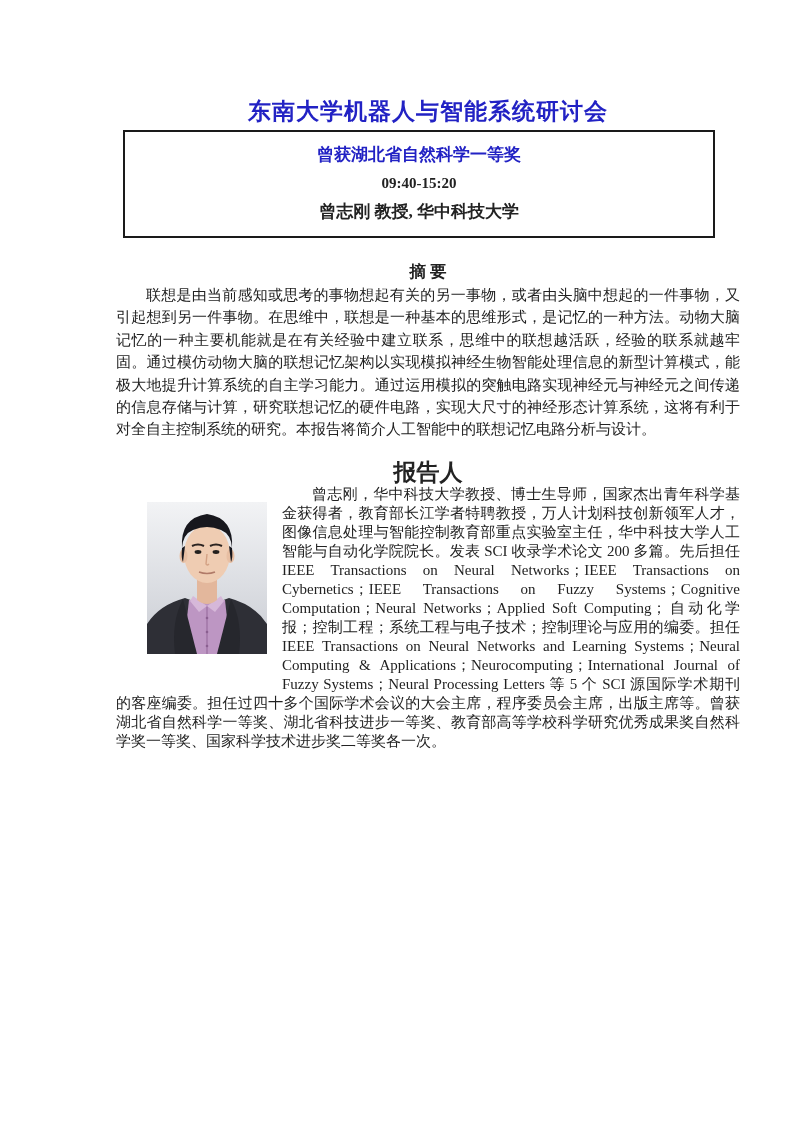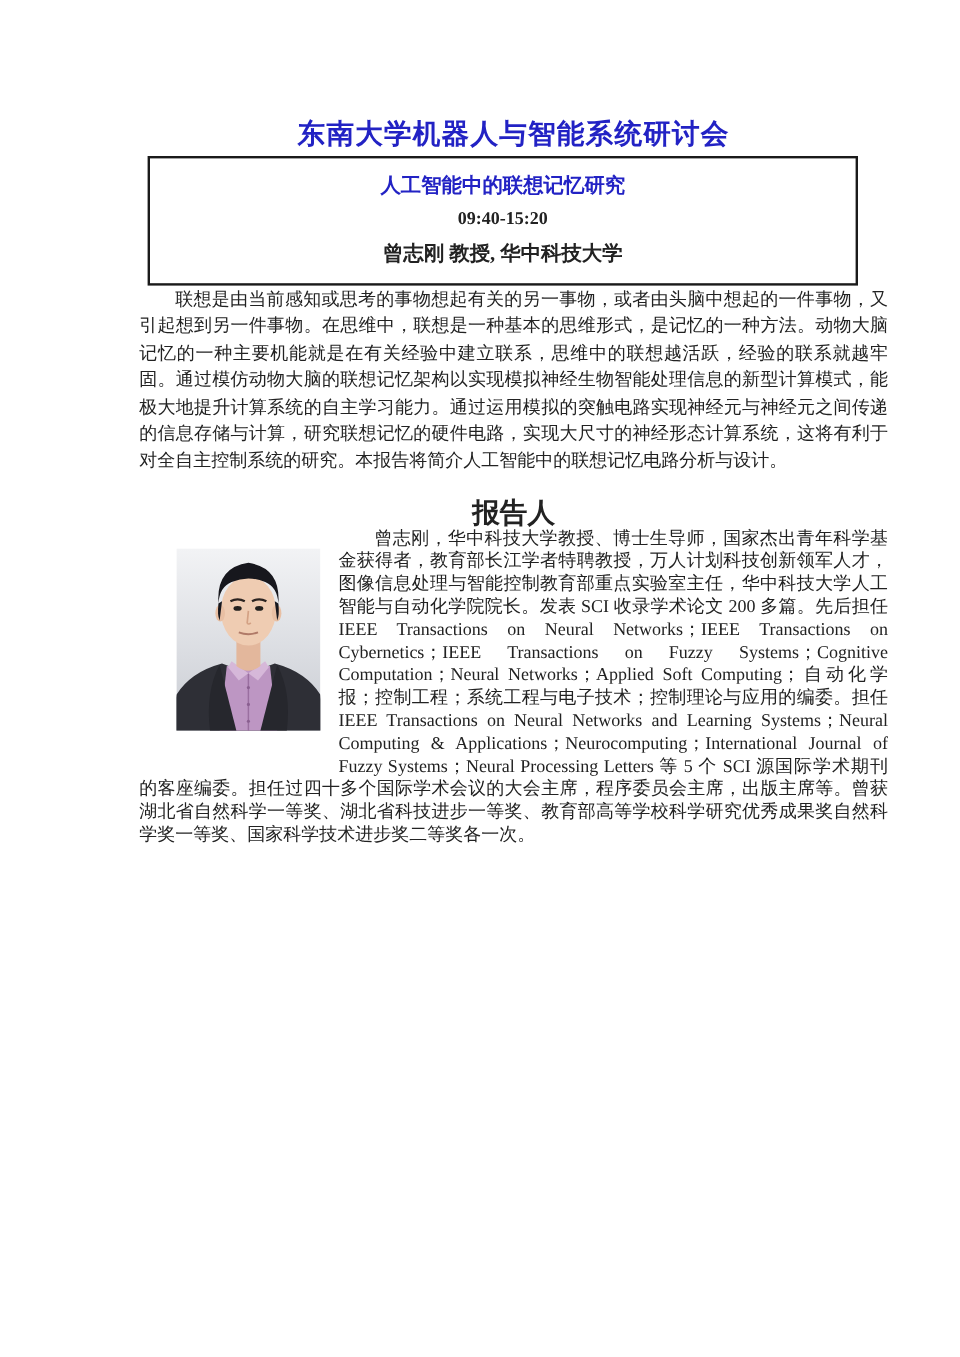--- a/index.html
+++ b/index.html
@@ -86,25 +86,26 @@
   .photo svg{display:block;width:120px;height:152px;}
 </style>
 </head>
 <body>
 
 <div class="page">
 
   <h1 class="doc-title">东南大学机器人与智能系统研讨会</h1>
 
   <div class="session-box">
-    <div class="session-talk-title">人工智能中的联想记忆研究</div>
+    <div class="session-talk-title">曾获湖北省自然科学一等奖</div>
     <div class="session-time">09:40-15:20</div>
     <div class="session-speaker">曾志刚 教授, 华中科技大学</div>
   </div>
 
+  <div class="section-heading">摘 要</div>
 
   <p class="abstract-body">联想是由当前感知或思考的事物想起有关的另一事物，或者由头脑中想起的一件事物，又引起想到另一件事物。在思维中，联想是一种基本的思维形式，是记忆的一种方法。动物大脑记忆的一种主要机能就是在有关经验中建立联系，思维中的联想越活跃，经验的联系就越牢固。通过模仿动物大脑的联想记忆架构以实现模拟神经生物智能处理信息的新型计算模式，能极大地提升计算系统的自主学习能力。通过运用模拟的突触电路实现神经元与神经元之间传递的信息存储与计算，研究联想记忆的硬件电路，实现大尺寸的神经形态计算系统，这将有利于对全自主控制系统的研究。本报告将简介人工智能中的联想记忆电路分析与设计。</p>
 
   <div class="section-heading speaker-heading">报告人</div>
 
   <div class="bio">
     <span class="photo">
       <svg viewBox="0 0 120 152" xmlns="http://www.w3.org/2000/svg">
         <defs>
           <linearGradient id="bgGrad" x1="0" y1="0" x2="0" y2="1">

